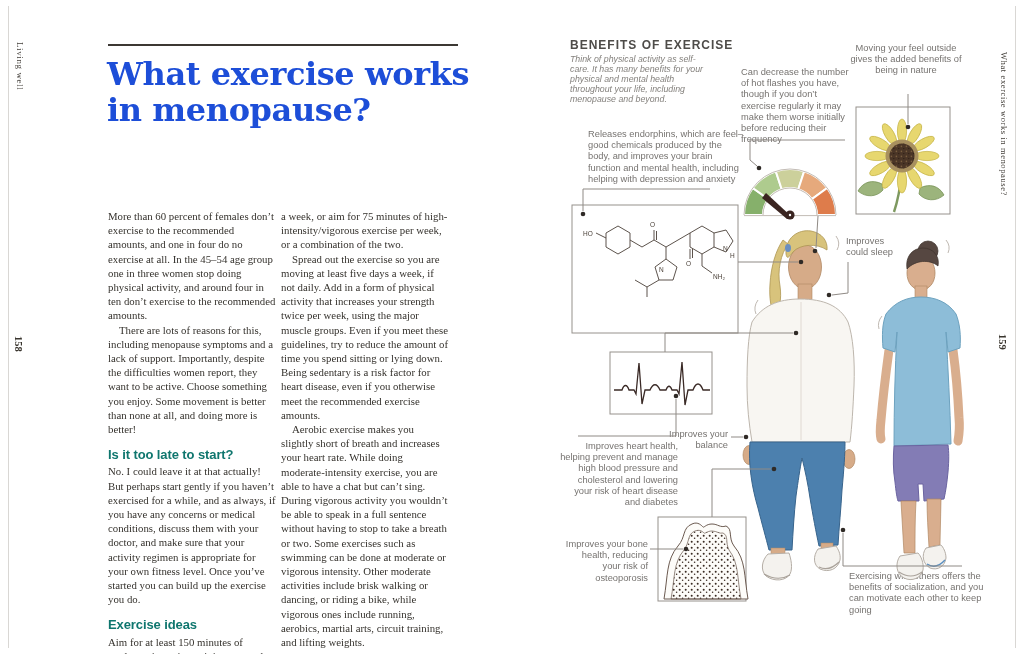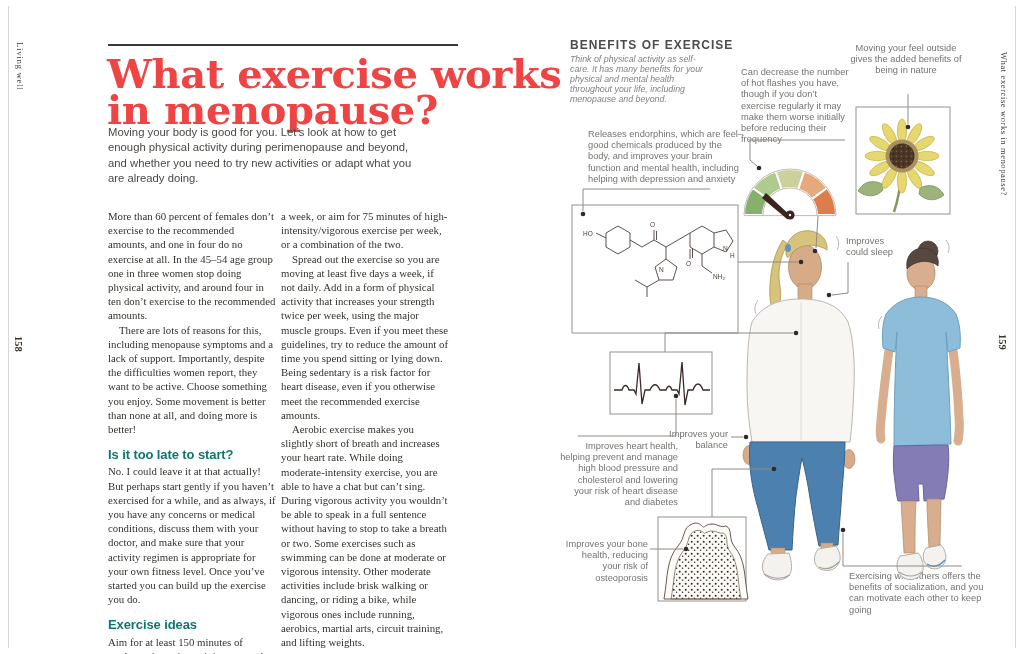--- a/index.html
+++ b/index.html
@@ -10,21 +10,21 @@
 
   
   .vlabel{position:absolute;writing-mode:vertical-rl;font-family:"Liberation Serif",serif;
           font-size:9px;letter-spacing:.6px;color:#45413c;}
   .vnum{position:absolute;writing-mode:vertical-rl;font-family:"Liberation Serif",serif;
         font-size:10.5px;font-weight:bold;color:#3a362f;}
 
   
   .title-rule{position:absolute;left:108px;top:44px;width:350px;height:2px;background:#3c3833;}
   .title{position:absolute;left:107px;top:56px;font-family:"DejaVu Serif",serif;
-         font-weight:800;font-size:40px;line-height:36px;letter-spacing:-.4px;color:#ef4444;}
+         font-weight:800;font-size:32px;line-height:36px;letter-spacing:-.4px;color:#1d4ed8;}
   .intro{position:absolute;left:108px;top:125px;width:312px;font-family:"Liberation Sans",sans-serif;
          font-size:11.3px;line-height:15.4px;color:#4c4843;}
   .col{position:absolute;top:209px;width:168px;font-size:10.8px;line-height:14.2px;color:#35322d;}
   .col1{left:108px;} .col2{left:281px;}
   .col p{margin:0;}
   .col p.ind{text-indent:11px;}
   .col h2{margin:12px 0 2px 0;font-family:Liberation Sans, sans-serif;font-size:13px;
           font-weight:800;color:#0f766e;letter-spacing:-.1px;}
 
   
@@ -45,21 +45,20 @@
   <div class="edge right"></div>
 
   <div class="vlabel" style="left:15px;top:42px;">Living well</div>
   <div class="vnum" style="left:13px;top:336px;">158</div>
 
   <div class="title-rule"></div>
   <div class="title">
     <div>What exercise works</div>
     <div>in menopause?</div>
   </div>
-  <div class="intro">Moving your body is good for you. Let’s look at how to get enough physical activity during perimenopause and beyond, and whether you need to try new activities or adapt what you are already doing.</div>
 
   <div class="col col1">
     <p>More than 60 percent of females don’t exercise to the recommended amounts, and one in four do no exercise at all. In the 45–54 age group one in three women stop doing physical activity, and around four in ten don’t exercise to the recommended amounts.</p>
     <p class="ind">There are lots of reasons for this, including menopause symptoms and a lack of support. Importantly, despite the difficulties women report, they want to be active. Choose something you enjoy. Some movement is better than none at all, and doing more is better!</p>
     <h2>Is it too late to start?</h2>
     <p>No. I could leave it at that actually! But perhaps start gently if you haven’t exercised for a while, and as always, if you have any concerns or medical conditions, discuss them with your doctor, and make sure that your activity regimen is appropriate for your own fitness level. Once you’ve started you can build up the exercise you do.</p>
     <h2>Exercise ideas</h2>
     <p>Aim for at least 150 minutes of moderate-intensity activity per week. This could be 30 minutes on five days</p>
   </div>
 

